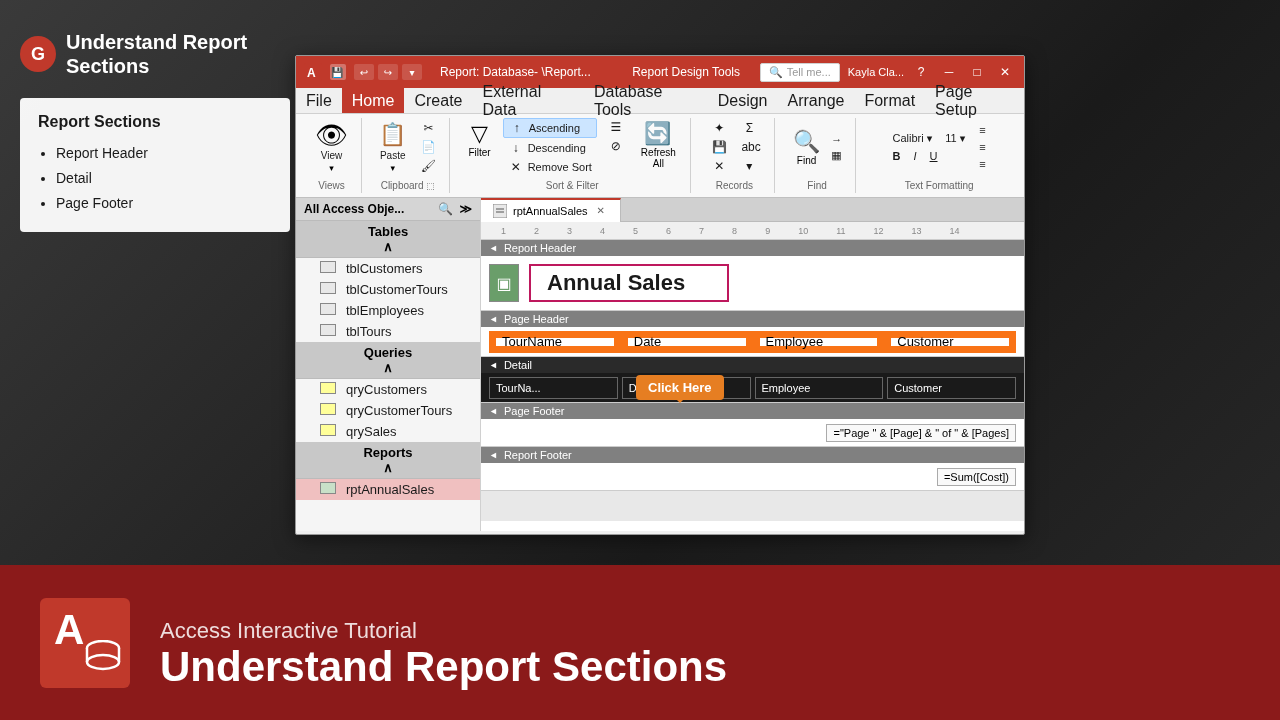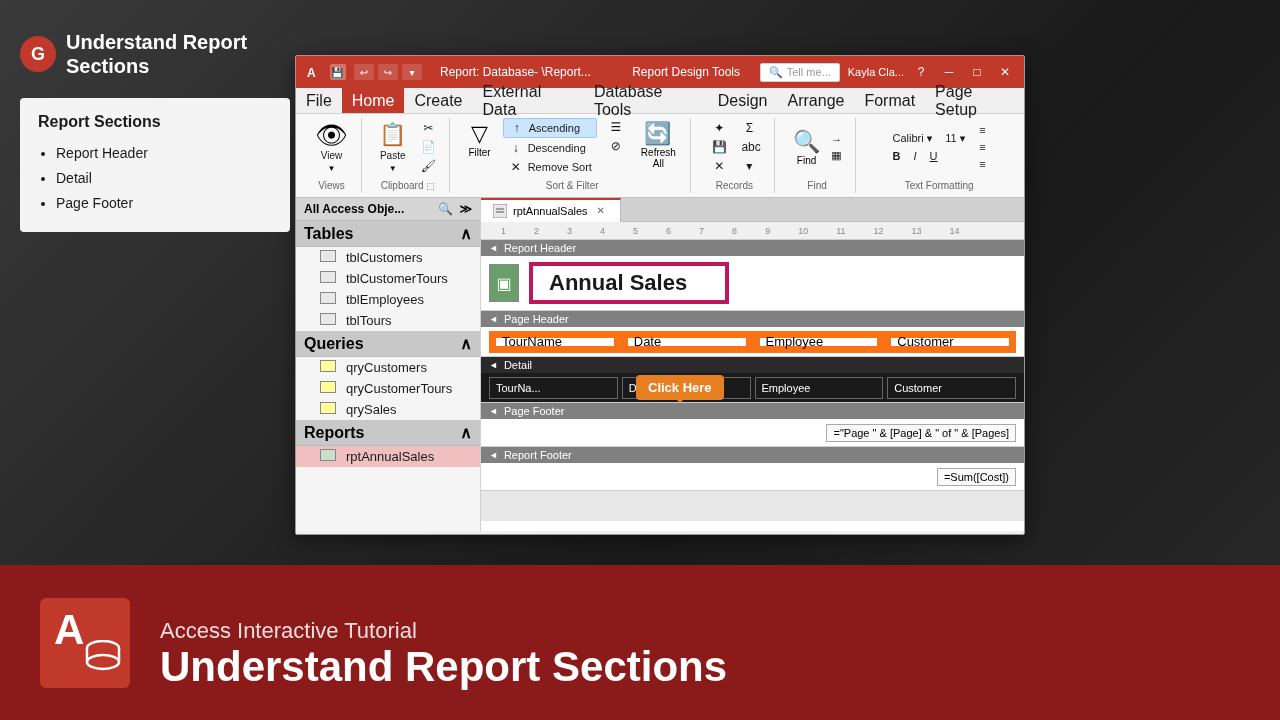--- a/index.html
+++ b/index.html
@@ -223,27 +223,28 @@
     }
 
     .nav-header-icons {
       display: flex;
       gap: 6px;
     }
 
     .nav-section-header {
       background: #c8c8c8;
       padding: 3px 8px;
-      font-size: 16px;
+      font-size: 13px;
       font-weight: 600;
       display: flex;
       align-items: center;
       justify-content: space-between;
       cursor: pointer;
       border-bottom: 1px solid #bbb;
+      flex-direction: column;
     }
 
     .nav-item {
       padding: 3px 8px 3px 24px;
       font-size: 13px;
       display: flex;
       align-items: flex-start;
       gap: 10px;
       cursor: pointer;
       color: #1a1a1a;
@@ -370,21 +371,21 @@
       background: #6a9e6a;
       border: 1px solid #888;
       display: flex;
       align-items: center;
       justify-content: center;
       color: white;
       font-size: 16px;
     }
 
     .report-title-box {
-      border: 4px solid #be185d;
+      border: 2px solid #be185d;
       padding: 4px 16px;
       font-size: 22px;
       font-weight: bold;
       color: #1a1a1a;
       min-width: 200px;
     }
 
     .page-header-content {
       height: 30px;
       display: flex;

